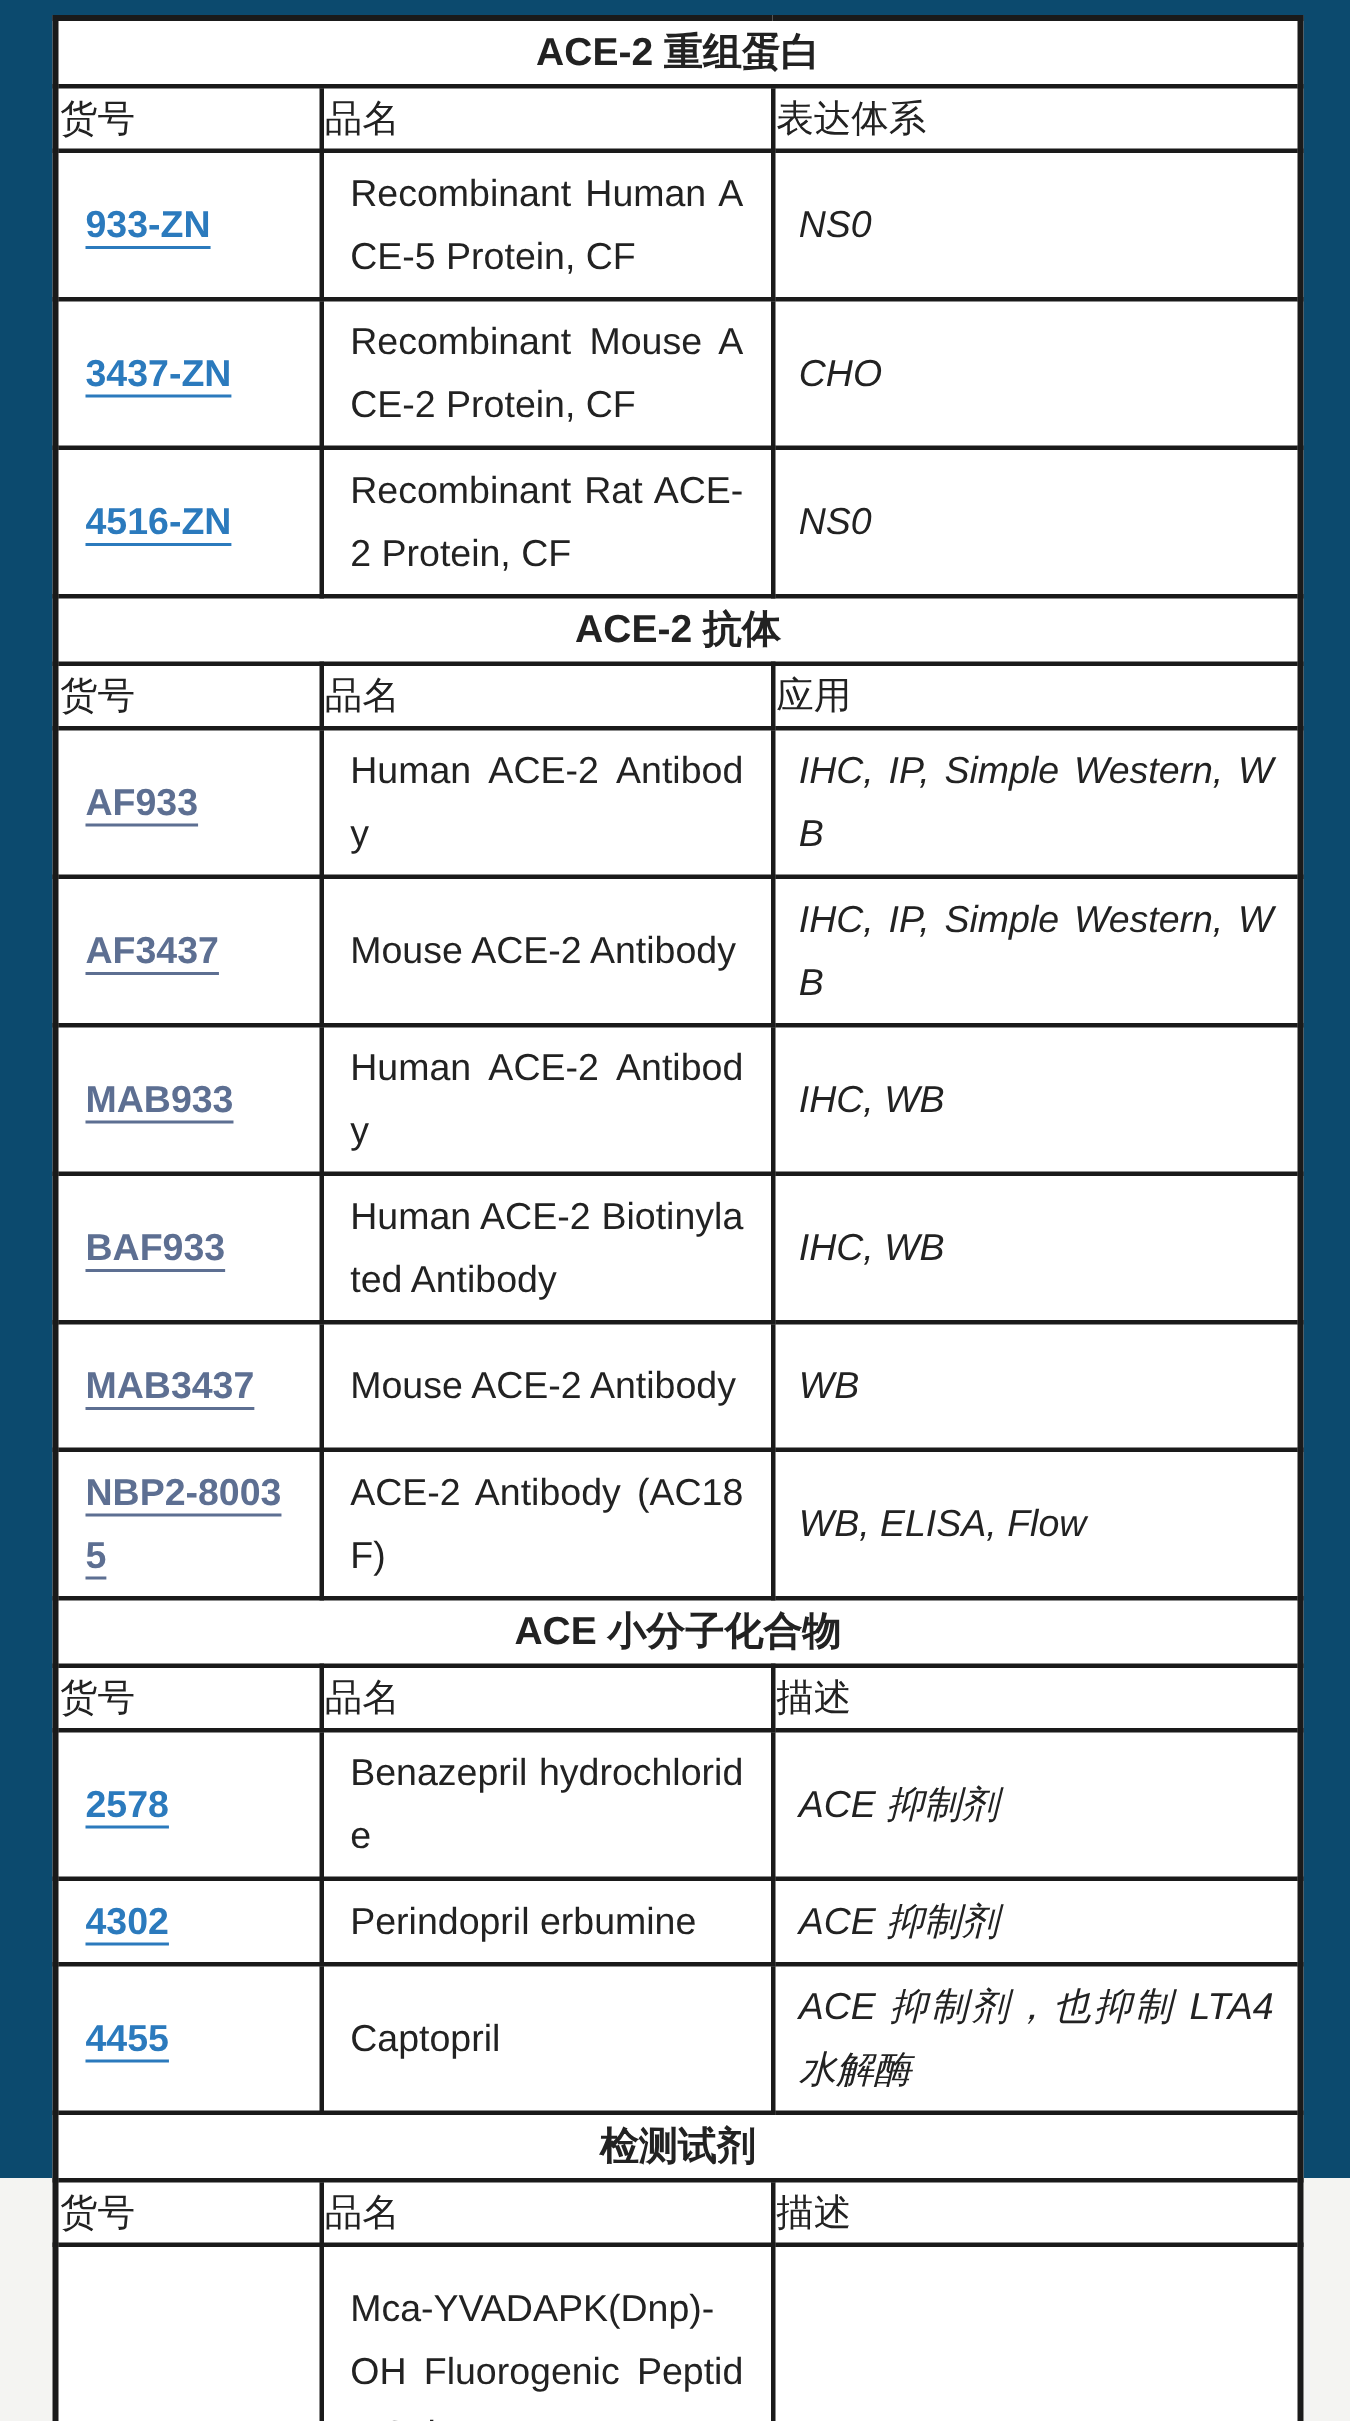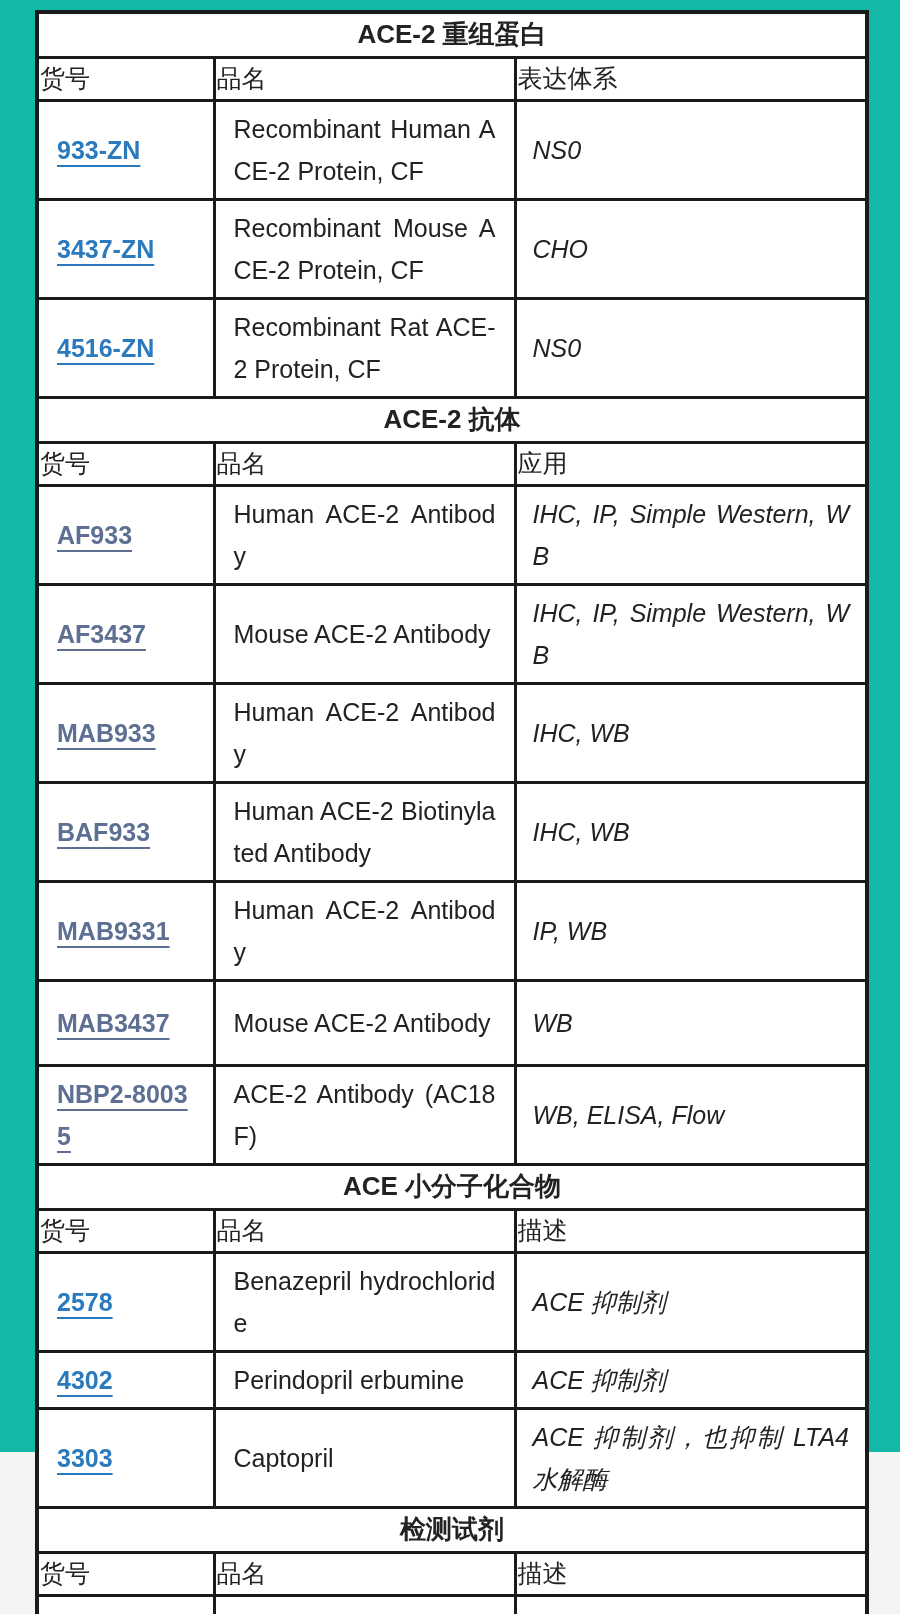--- a/index.html
+++ b/index.html
@@ -11,21 +11,21 @@
   }
   *{box-sizing:border-box;}
   html,body{margin:0;padding:0;}
   body{
     width:900px;height:1614px;
     background:#f4f4f2;
     font-family:"Liberation Sans","DejaVu Sans",sans-serif;
     color:var(--text);
     overflow:hidden;
   }
-  .canvas{position:relative;width:900px;height:1452px;background:#14b8a6;}
+  .canvas{position:relative;width:900px;height:1452px;background:#0c4a6e;}
   table.products{
     position:absolute;left:35px;top:10px;
     width:830px;
     border-collapse:collapse;
     table-layout:fixed;
     background:#ffffff;
     border:4px solid var(--border);
   }
   col.c1{width:177px;}
   col.c2{width:301px;}
@@ -92,21 +92,21 @@
       <tr class="h-title">
         <td colspan="3" class="section-title">ACE-2 重组蛋白</td>
       </tr>
       <tr class="h-head">
         <td class="head">货号</td>
         <td class="head">品名</td>
         <td class="head">表达体系</td>
       </tr>
       <tr class="h-2">
         <td class="cat"><a href="#" class="link bright">933-ZN</a></td>
-        <td class="name">Recombinant Human ACE-2 Protein, CF</td>
+        <td class="name">Recombinant Human ACE-5 Protein, CF</td>
         <td class="info">NS0</td>
       </tr>
       <tr class="h-2">
         <td class="cat"><a href="#" class="link bright">3437-ZN</a></td>
         <td class="name">Recombinant Mouse ACE-2 Protein, CF</td>
         <td class="info">CHO</td>
       </tr>
       <tr class="h-2">
         <td class="cat"><a href="#" class="link bright">4516-ZN</a></td>
         <td class="name">Recombinant Rat ACE-2 Protein, CF</td>
@@ -135,25 +135,20 @@
         <td class="cat"><a href="#" class="link muted">MAB933</a></td>
         <td class="name">Human ACE-2 Antibody</td>
         <td class="info">IHC, WB</td>
       </tr>
       <tr class="h-2">
         <td class="cat"><a href="#" class="link muted">BAF933</a></td>
         <td class="name">Human ACE-2 Biotinylated Antibody</td>
         <td class="info">IHC, WB</td>
       </tr>
       <tr class="h-2">
-        <td class="cat"><a href="#" class="link muted">MAB9331</a></td>
-        <td class="name">Human ACE-2 Antibody</td>
-        <td class="info">IP, WB</td>
-      </tr>
-      <tr class="h-2">
         <td class="cat"><a href="#" class="link muted">MAB3437</a></td>
         <td class="name">Mouse ACE-2 Antibody</td>
         <td class="info">WB</td>
       </tr>
       <tr class="h-nbp">
         <td class="cat"><a href="#" class="link muted">NBP2-80035</a></td>
         <td class="name">ACE-2 Antibody (AC18F)</td>
         <td class="info">WB, ELISA, Flow</td>
       </tr>
 
@@ -169,21 +164,21 @@
         <td class="cat"><a href="#" class="link bright">2578</a></td>
         <td class="name">Benazepril hydrochloride</td>
         <td class="info">ACE 抑制剂</td>
       </tr>
       <tr class="h-1">
         <td class="cat"><a href="#" class="link bright">4302</a></td>
         <td class="name">Perindopril erbumine</td>
         <td class="info">ACE 抑制剂</td>
       </tr>
       <tr class="h-2">
-        <td class="cat"><a href="#" class="link bright">3303</a></td>
+        <td class="cat"><a href="#" class="link bright">4455</a></td>
         <td class="name">Captopril</td>
         <td class="info">ACE 抑制剂，也抑制 LTA4 水解酶</td>
       </tr>
 
       <tr class="h-title">
         <td colspan="3" class="section-title">检测试剂</td>
       </tr>
       <tr class="h-head">
         <td class="head">货号</td>
         <td class="head">品名</td>

